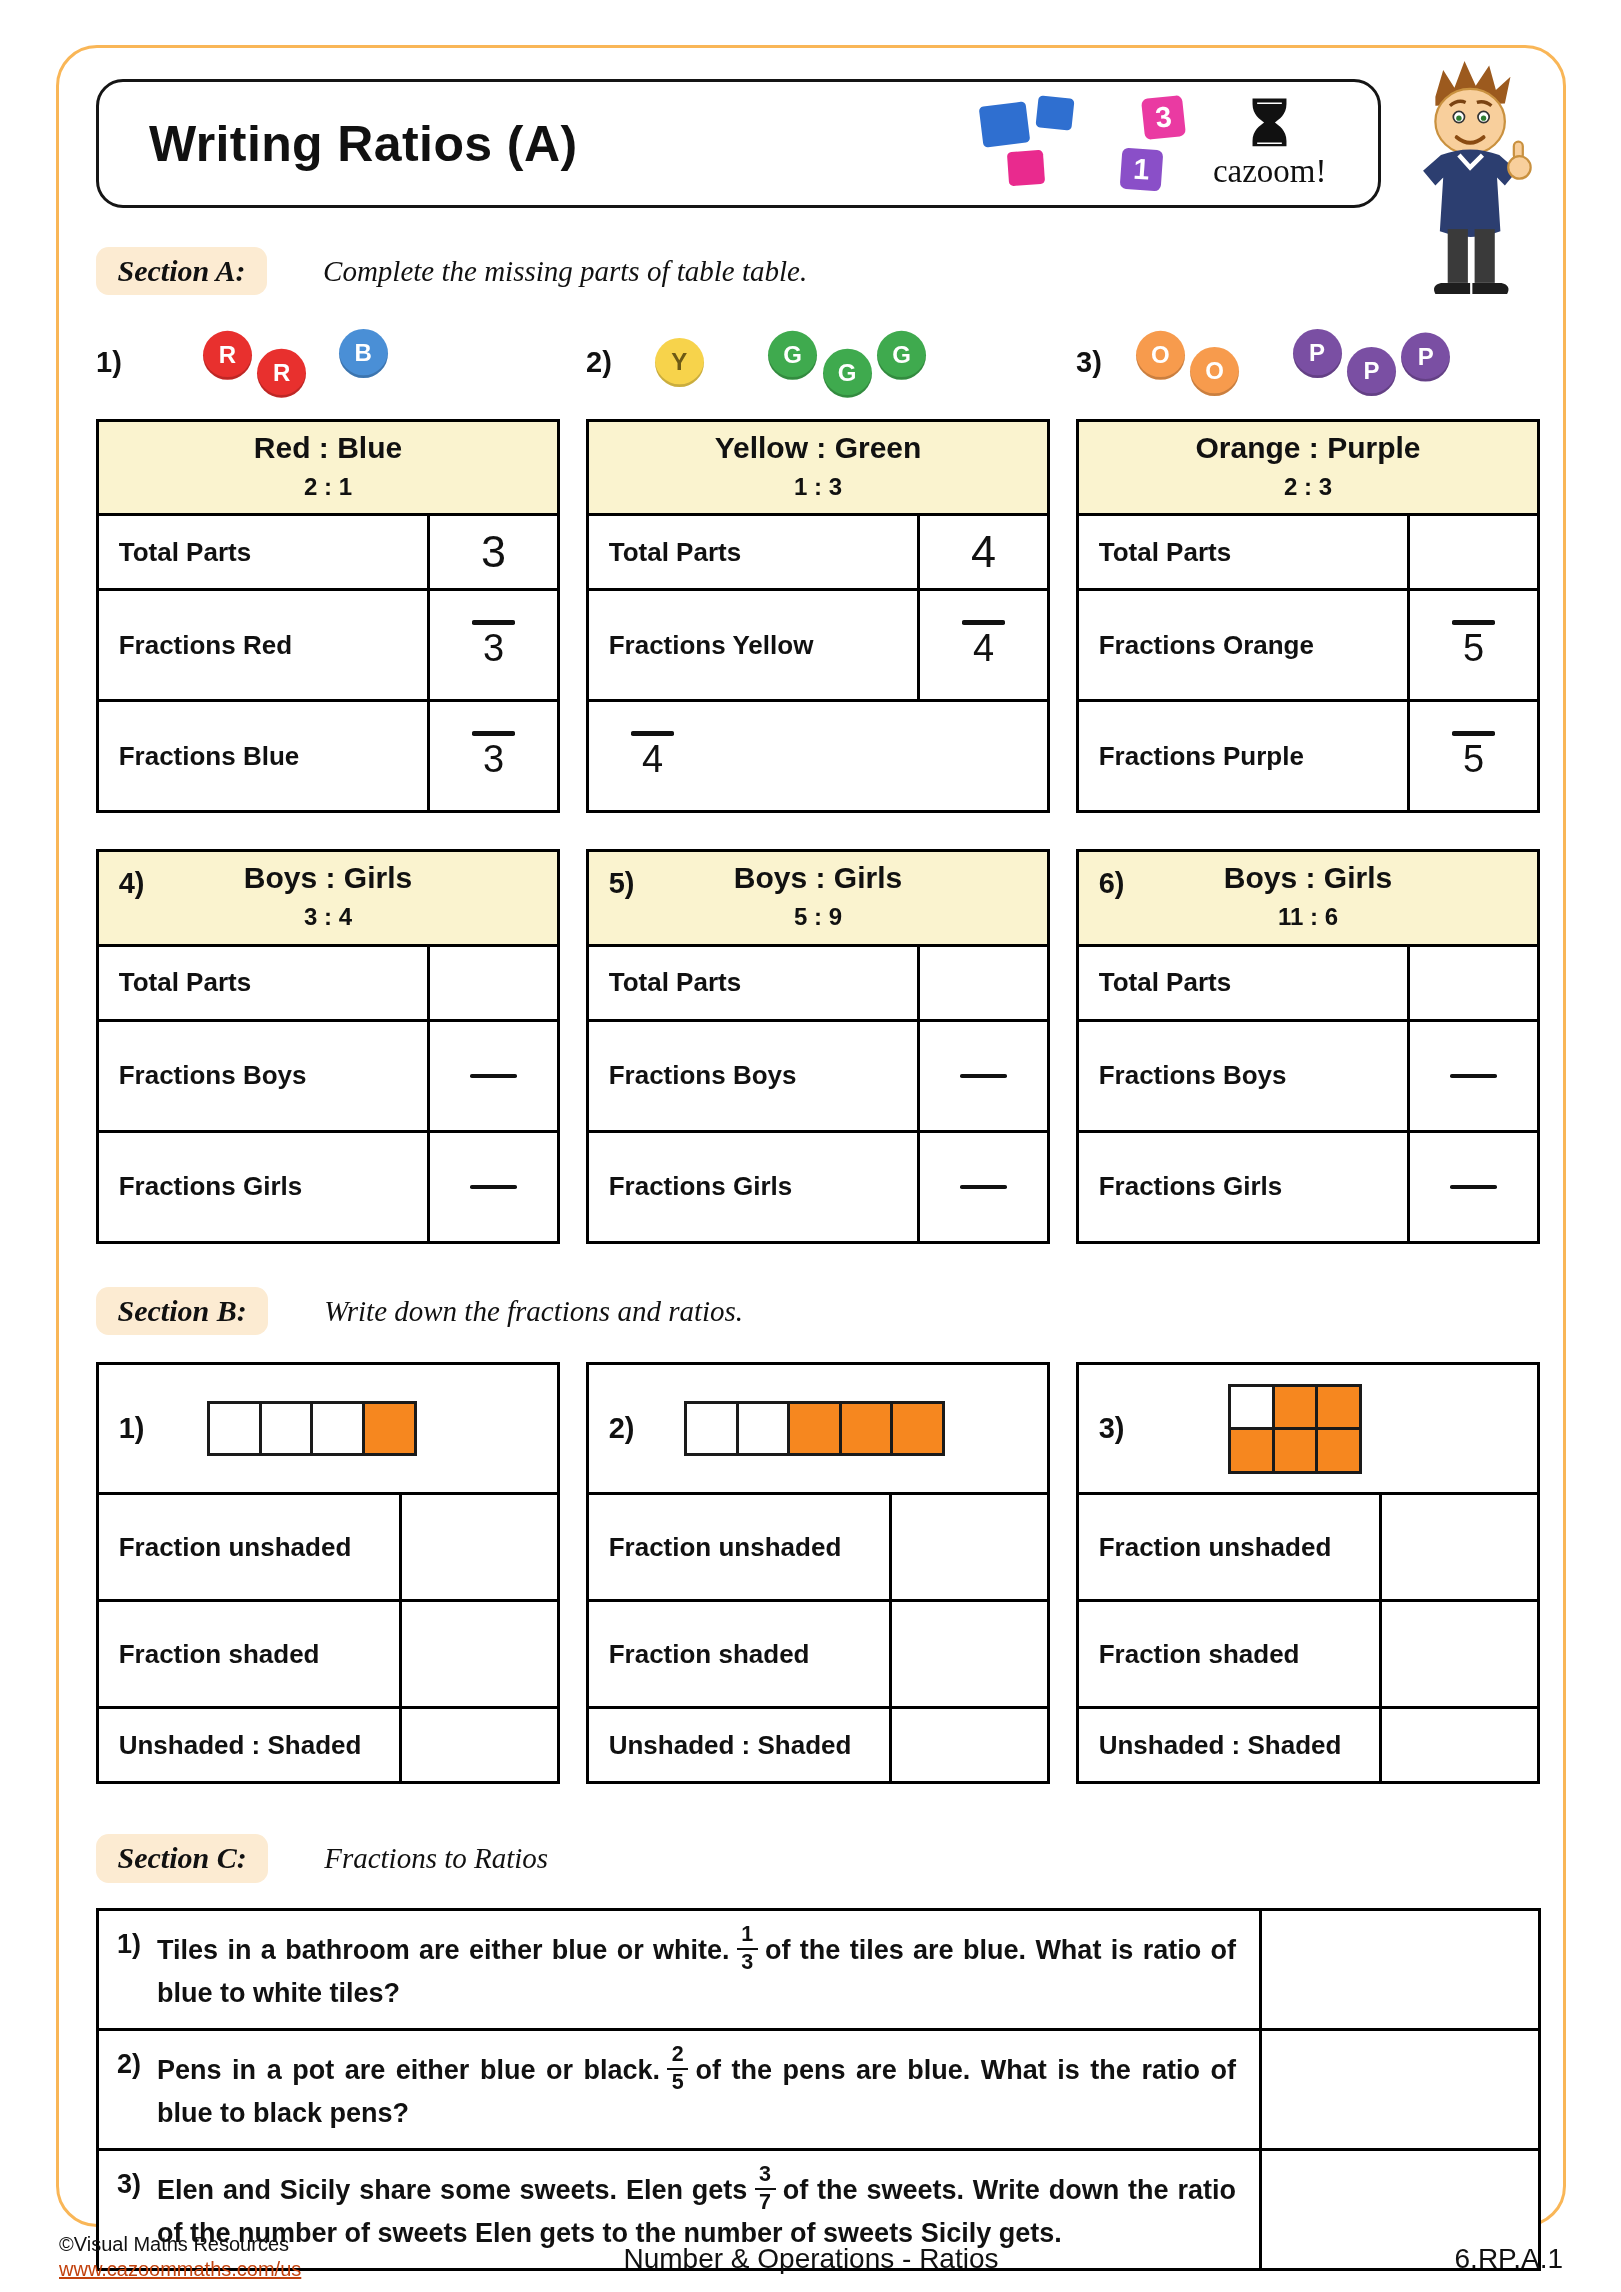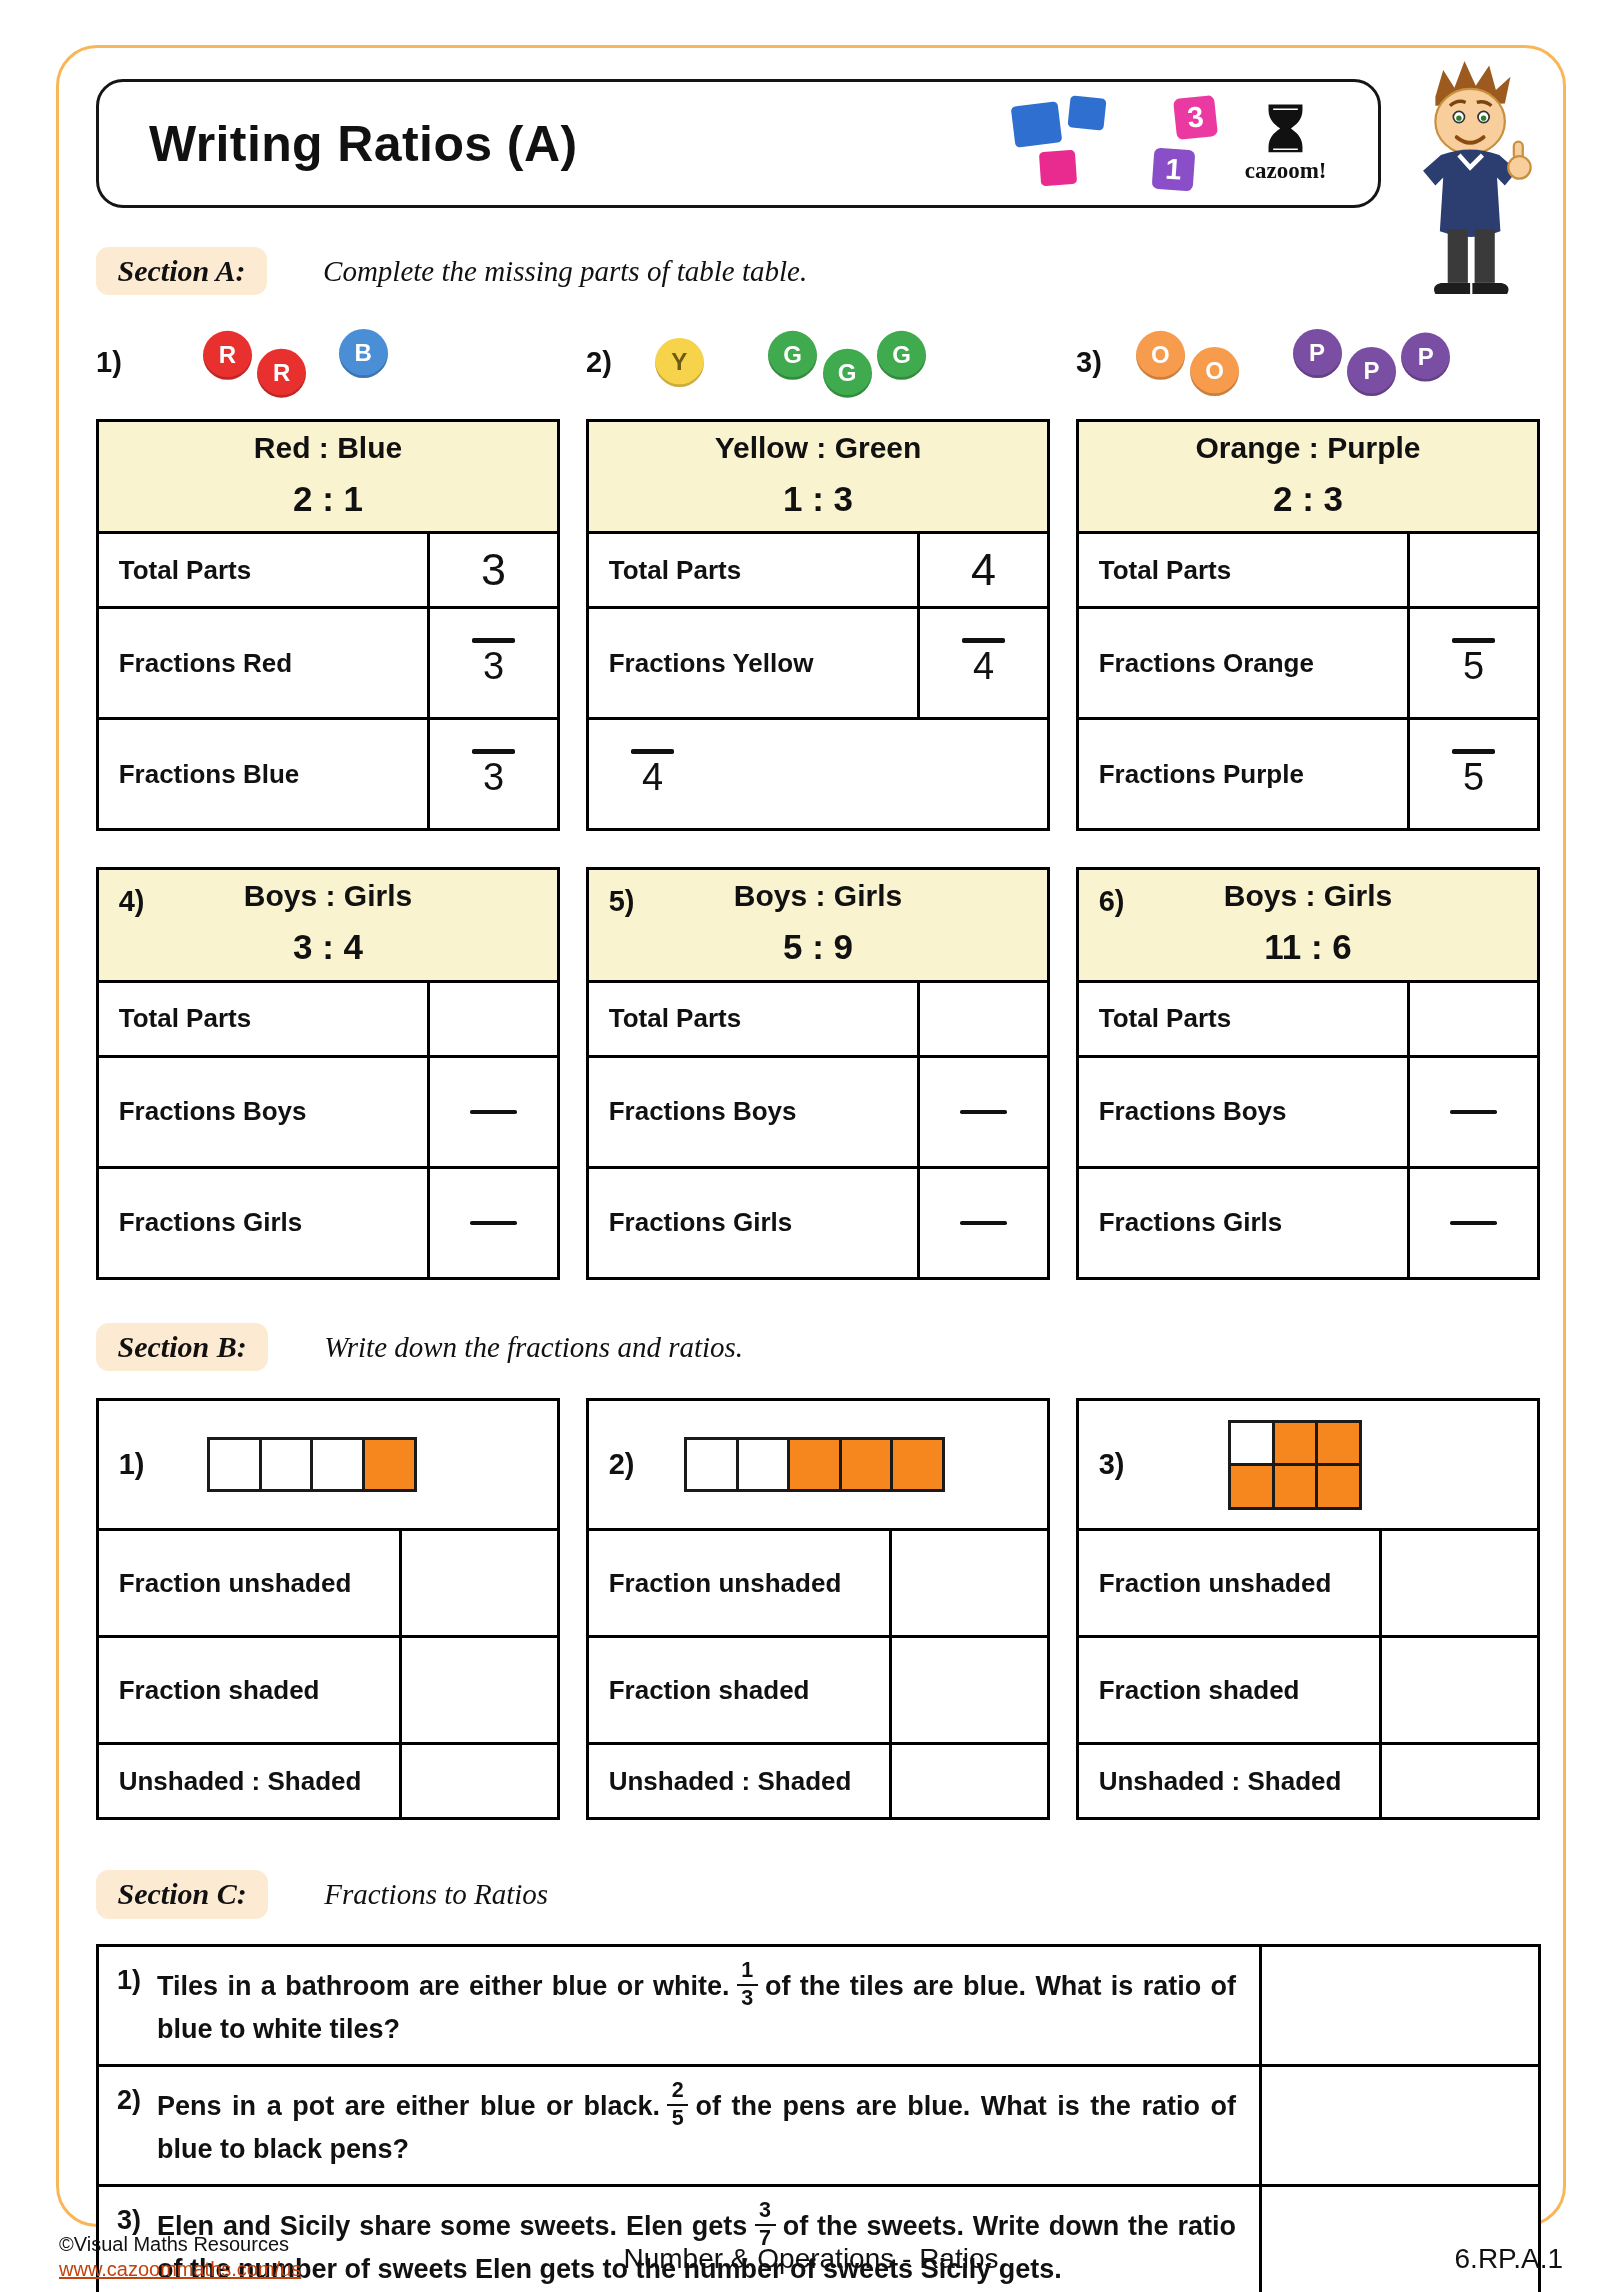--- a/index.html
+++ b/index.html
@@ -19,21 +19,21 @@
   .sqc-blue1{width:47px;height:41px;left:0;top:7.2px;background:#2f6fd0;transform:rotate(-7deg);}
   .sqc-blue2{width:36px;height:32px;left:56px;top:0;background:#2f6fd0;transform:rotate(6deg);}
   .sqc-pink{width:36px;height:34px;left:27px;top:54px;background:#e festivities;}
   .sqc-pink{width:36px;height:34px;left:27px;top:54px;background:#e92a8e;transform:rotate(-4deg);}
   .frac-cards{position:relative;width:72px;height:93px;}
   .card{position:absolute;width:41px;height:41px;border-radius:6.3px;color:#fff;font-weight:bold;
         font-size:29px;display:flex;align-items:center;justify-content:center;}
   .card-top{right:1.8px;top:0;background:#ea3aa2;transform:rotate(-6deg);}
   .card-bottom{left:7.2px;bottom:0;background:#8a4fc8;transform:rotate(4deg);}
   .goblet-wrap{display:flex;flex-direction:column;align-items:center;gap:1.8px;}
-  .brand{font-family:"Liberation Serif",serif;font-weight:bold;font-size:23px;}
+  .brand{font-family:"Liberation Serif",serif;font-weight:normal;font-size:33px;}
   .mascot{position:absolute;right:59px;top:52px;width:188px;height:269px;}
 
   
   .sec-head{display:flex;align-items:baseline;gap:56px;}
   .sec-pill{background:#fcebd2;border-radius:12.5px;padding:7.2px 21.5px;
             font-family:"Liberation Serif",serif;font-style:italic;font-weight:bold;font-size:30px;}
   .sec-instr{font-family:"Liberation Serif",serif;font-style:italic;font-size:29px;}
   .mt-a{margin-top:39px;} .mt-b{margin-top:43px;} .mt-c{margin-top:50px;}
 
   
@@ -57,21 +57,21 @@
   .p3 .circle:nth-child(3){transform:translateY(-9px);margin-left:48px;}
   .p3 .circle:nth-child(4){transform:translateY(9px);}
   .p3 .circle:nth-child(5){transform:translateY(-5.4px);}
 
   
   .tables-row{display:flex;gap:26px;margin-top:12.5px;}
   .rtable{flex:0 0 464px;box-sizing:border-box;border:3.6px solid #000;background:#fff;}
   .thead{position:relative;background:#faf3cf;border-bottom:3.6px solid #000;text-align:center;padding:9px 0 12.5px;}
   .thead .num{position:absolute;left:19.7px;top:14.3px;font-size:29px;font-weight:bold;}
   .ttitle{font-size:30px;font-weight:bold;}
-  .tratio{font-size:35px;font-weight:bold;margin-top:14px;}
+  .tratio{font-size:24px;font-weight:bold;margin-top:8px;}
   .trow{display:flex;border-bottom:3.6px solid #000;}
   .trow:last-child{border-bottom:none;}
   .trow .lab{flex:1;border-right:3.6px solid #000;display:flex;align-items:center;
              padding-left:19.7px;font-weight:bold;font-size:26px;}
   .trow .val{width:127px;display:flex;align-items:center;justify-content:center;}
   .h-total{height:72px;} .h-frac{height:108px;}
   .bignum{font-size:45px;}
   .fracblank{display:flex;flex-direction:column;align-items:center;}
   .fracblank .bar{width:43px;height:4.5px;background:#111;border-radius:1.8px;}
   .fracblank .den{font-size:38px;margin-top:2.7px;}

